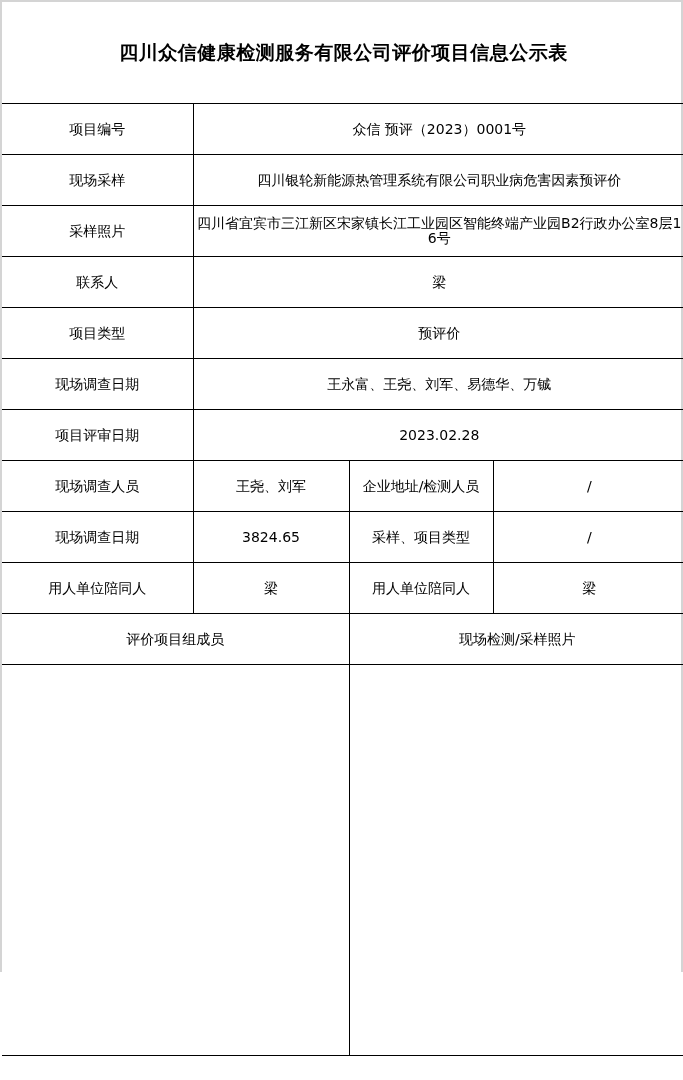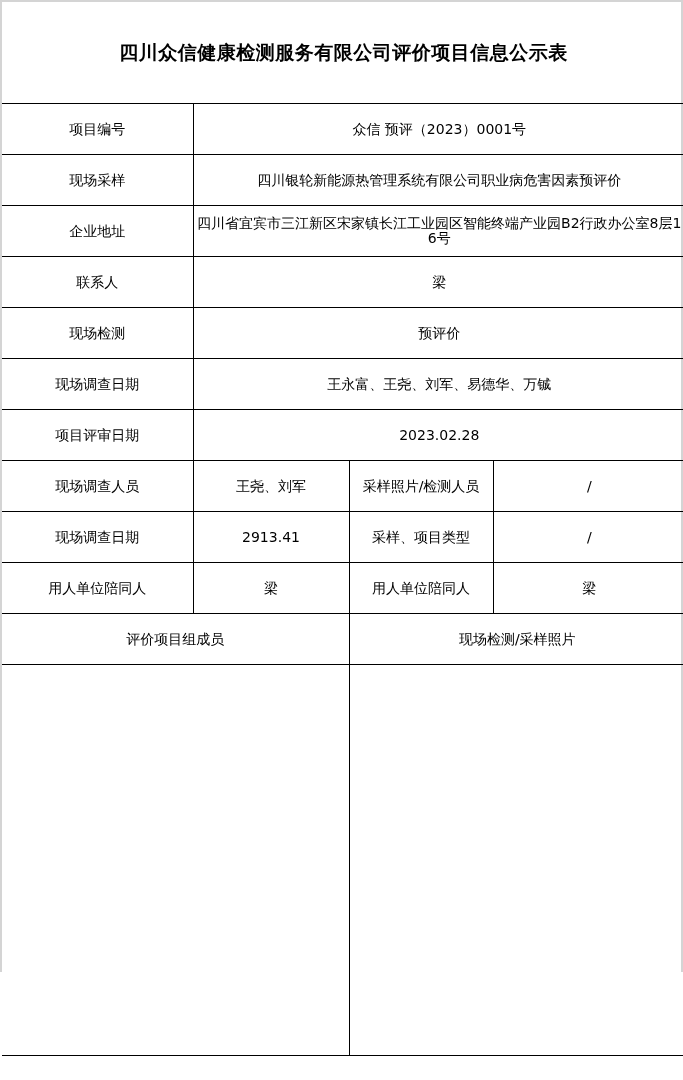--- a/index.html
+++ b/index.html
@@ -79,48 +79,48 @@
     <tbody>
       <tr class="std">
         <td>项目编号</td>
         <td colspan="3">众信 预评（2023）0001号</td>
       </tr>
       <tr class="std">
         <td>现场采样</td>
         <td colspan="3">四川银轮新能源热管理系统有限公司职业病危害因素预评价</td>
       </tr>
       <tr class="std">
-        <td>企业地址</td>
+        <td>采样照片</td>
         <td colspan="3">四川省宜宾市三江新区宋家镇长江工业园区智能终端产业园B2行政办公室8层16号</td>
       </tr>
       <tr class="std">
         <td>联系人</td>
         <td colspan="3">梁</td>
       </tr>
       <tr class="std">
-        <td>现场检测</td>
+        <td>项目类型</td>
         <td colspan="3">预评价</td>
       </tr>
       <tr class="std">
         <td>现场调查日期</td>
         <td colspan="3">王永富、王尧、刘军、易德华、万铖</td>
       </tr>
       <tr class="std">
         <td>项目评审日期</td>
         <td colspan="3">2023.02.28</td>
       </tr>
       <tr class="std">
         <td>现场调查人员</td>
         <td>王尧、刘军</td>
-        <td>采样照片/检测人员</td>
+        <td>企业地址/检测人员</td>
         <td>/</td>
       </tr>
       <tr class="std">
         <td>现场调查日期</td>
-        <td>2913.41</td>
+        <td>3824.65</td>
         <td>采样、项目类型</td>
         <td>/</td>
       </tr>
       <tr class="std">
         <td>用人单位陪同人</td>
         <td>梁</td>
         <td>用人单位陪同人</td>
         <td>梁</td>
       </tr>
       <tr class="std">

